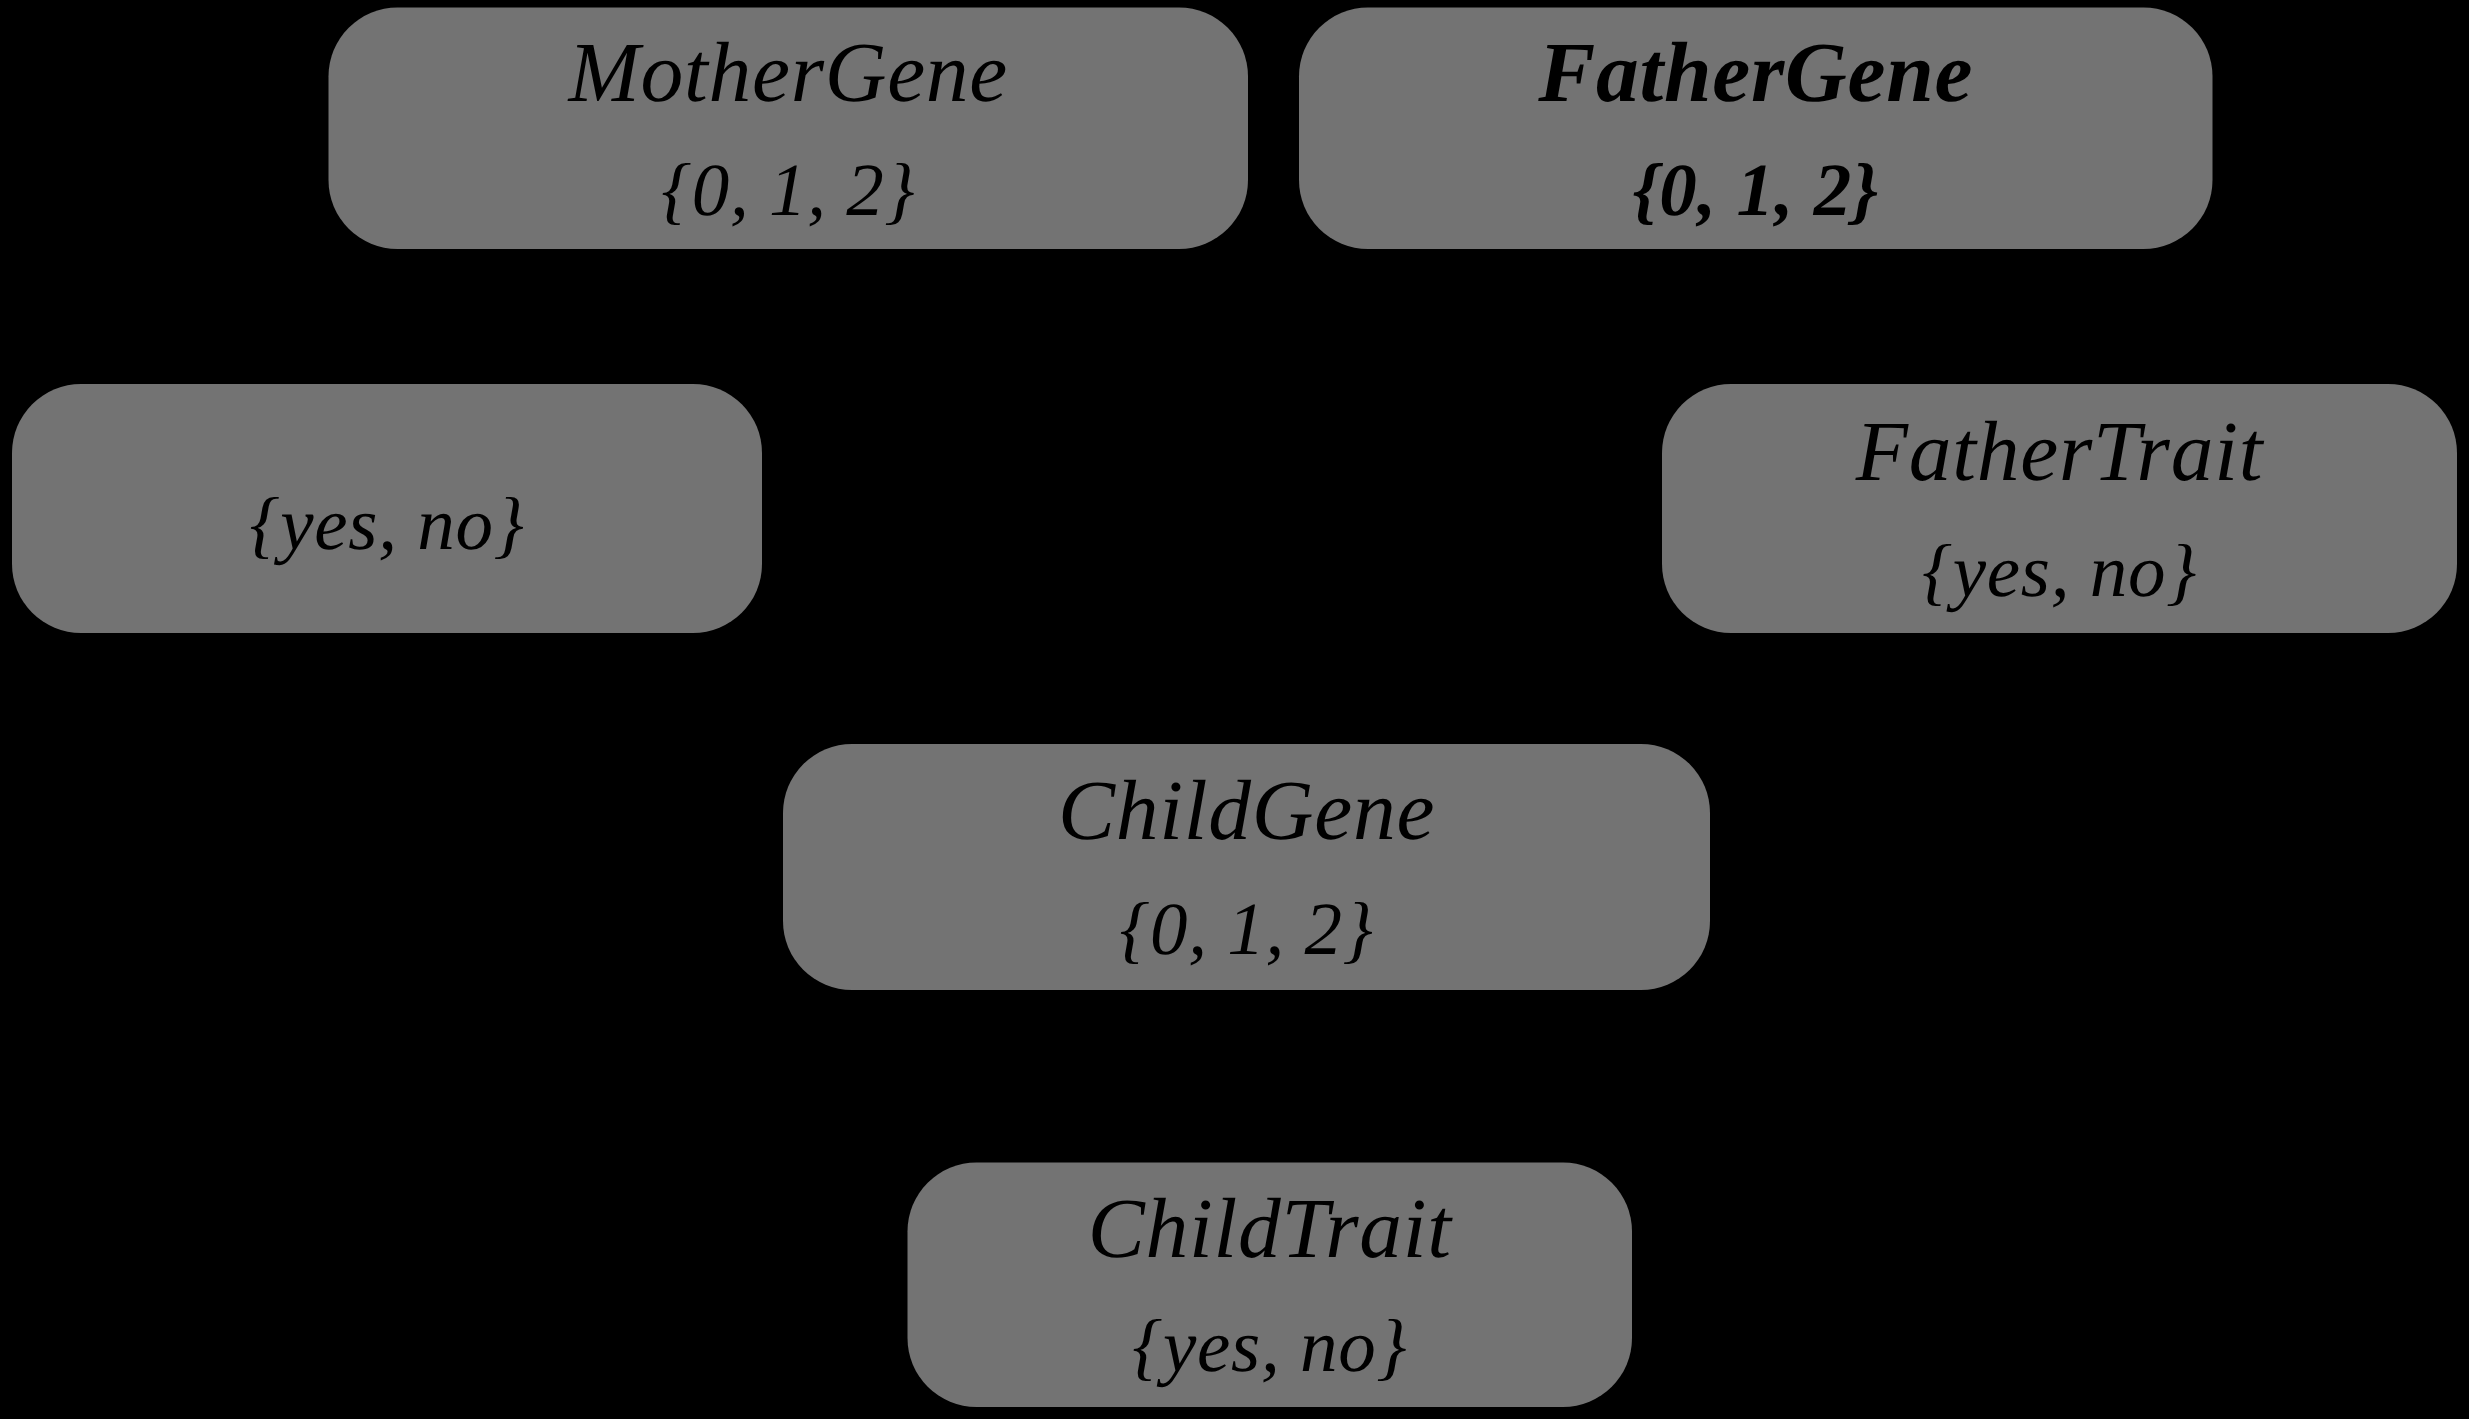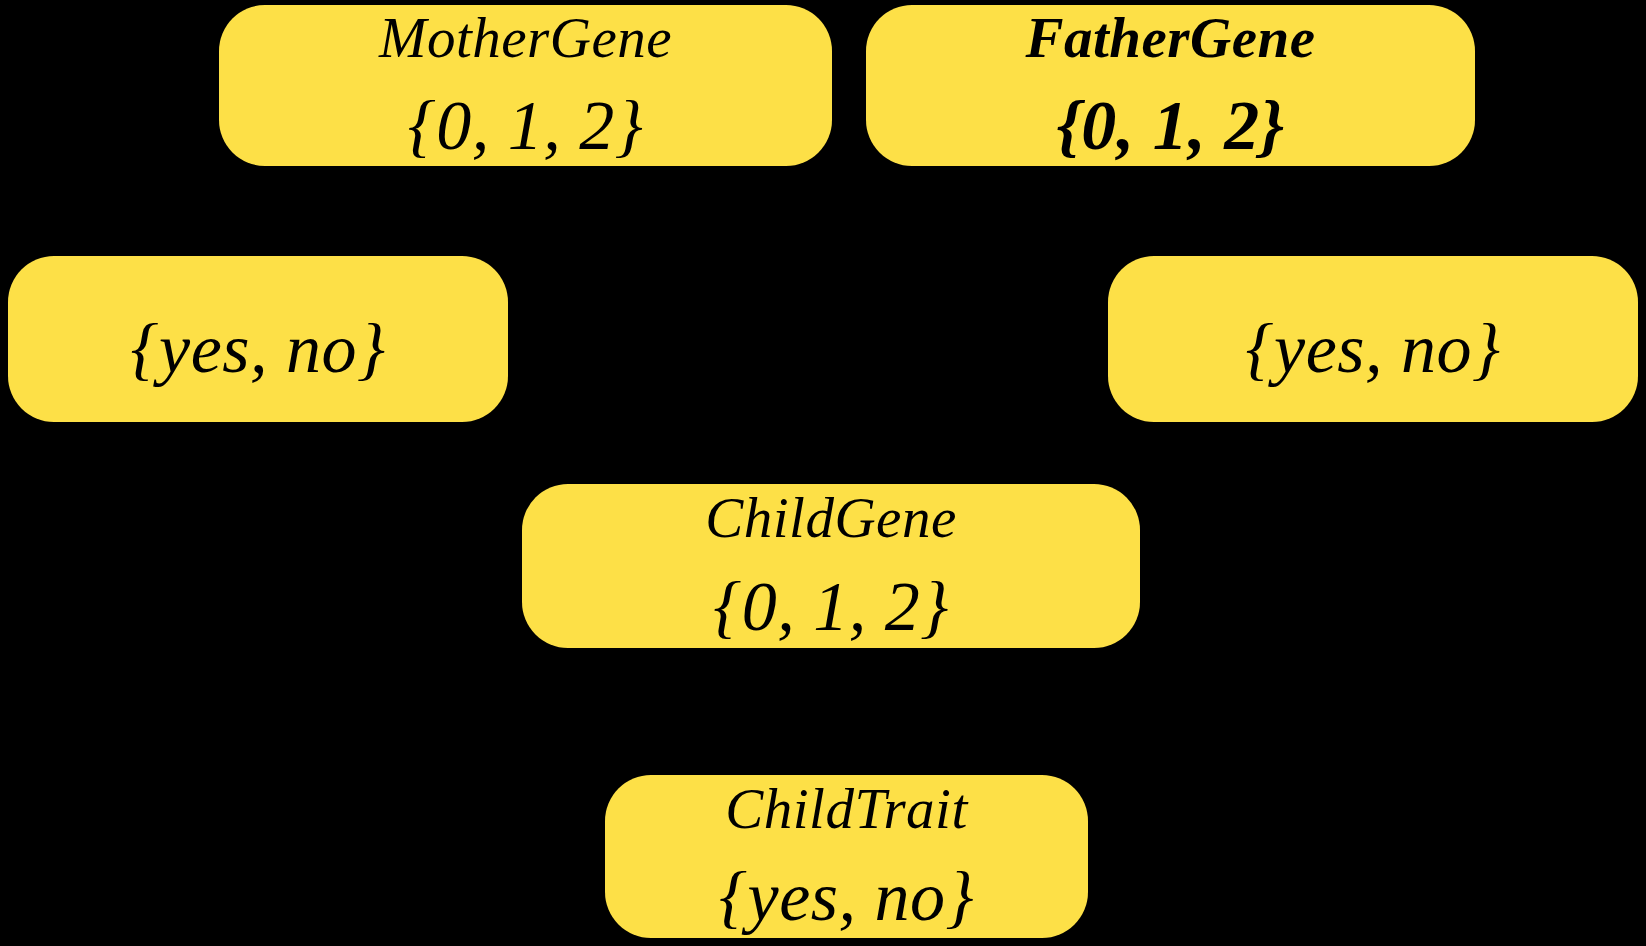--- a/index.html
+++ b/index.html
@@ -11,52 +11,52 @@
   #canvas {
     position: relative;
     width: 1646px;
     height: 946px;
     background: #000000;
     overflow: hidden;
     font-family: "Liberation Serif", "DejaVu Serif", serif;
   }
   .node {
     position: absolute;
-    background: #fde047;
+    background: #737373;
     border-radius: 44px;
     display: flex;
     flex-direction: column;
     align-items: center;
     justify-content: center;
     box-sizing: border-box;
     color: #000000;
     line-height: 1.08;
     text-align: center;
     overflow: hidden;
   }
   .node .name {
     font-style: italic;
     font-size: 57px;
     letter-spacing: 0.5px;
     white-space: nowrap;
   }
   .node .domain {
     font-style: italic;
-    font-size: 70px;
+    font-size: 50px;
     letter-spacing: 0.5px;
     white-space: nowrap;
     margin-top: 20px;
   }
 
   
   #node-mother-gene  { left: 219px; top: 5px;   width: 613px; height: 161px; border-radius: 46px; }
   #node-father-gene  { left: 866px; top: 5px;   width: 609px; height: 161px; border-radius: 46px; font-weight: bold; }
   #node-mother-trait { left: 8px;   top: 256px; width: 500px; height: 166px; border-radius: 46px; }
   #node-father-trait { left: 1108px;top: 256px; width: 530px; height: 166px; border-radius: 46px; }
-  #node-child-gene   { left: 522px; top: 484px; width: 618px; height: 164px; border-radius: 46px; }
+  #node-child-gene   { left: 522px; top: 496px; width: 618px; height: 164px; border-radius: 46px; }
   #node-child-trait  { left: 605px; top: 775px; width: 483px; height: 163px; border-radius: 46px; }
 </style>
 </head>
 <body>
 
 <div id="canvas">
 
   <div class="node" id="node-mother-gene">
     <div class="name">MotherGene</div>
     <div class="domain">{0, 1, 2}</div>
@@ -65,20 +65,21 @@
   <div class="node" id="node-father-gene">
     <div class="name">FatherGene</div>
     <div class="domain">{0, 1, 2}</div>
   </div>
 
   <div class="node" id="node-mother-trait">
     <div class="domain">{yes, no}</div>
   </div>
 
   <div class="node" id="node-father-trait">
+    <div class="name">FatherTrait</div>
     <div class="domain">{yes, no}</div>
   </div>
 
   <div class="node" id="node-child-gene">
     <div class="name">ChildGene</div>
     <div class="domain">{0, 1, 2}</div>
   </div>
 
   <div class="node" id="node-child-trait">
     <div class="name">ChildTrait</div>

